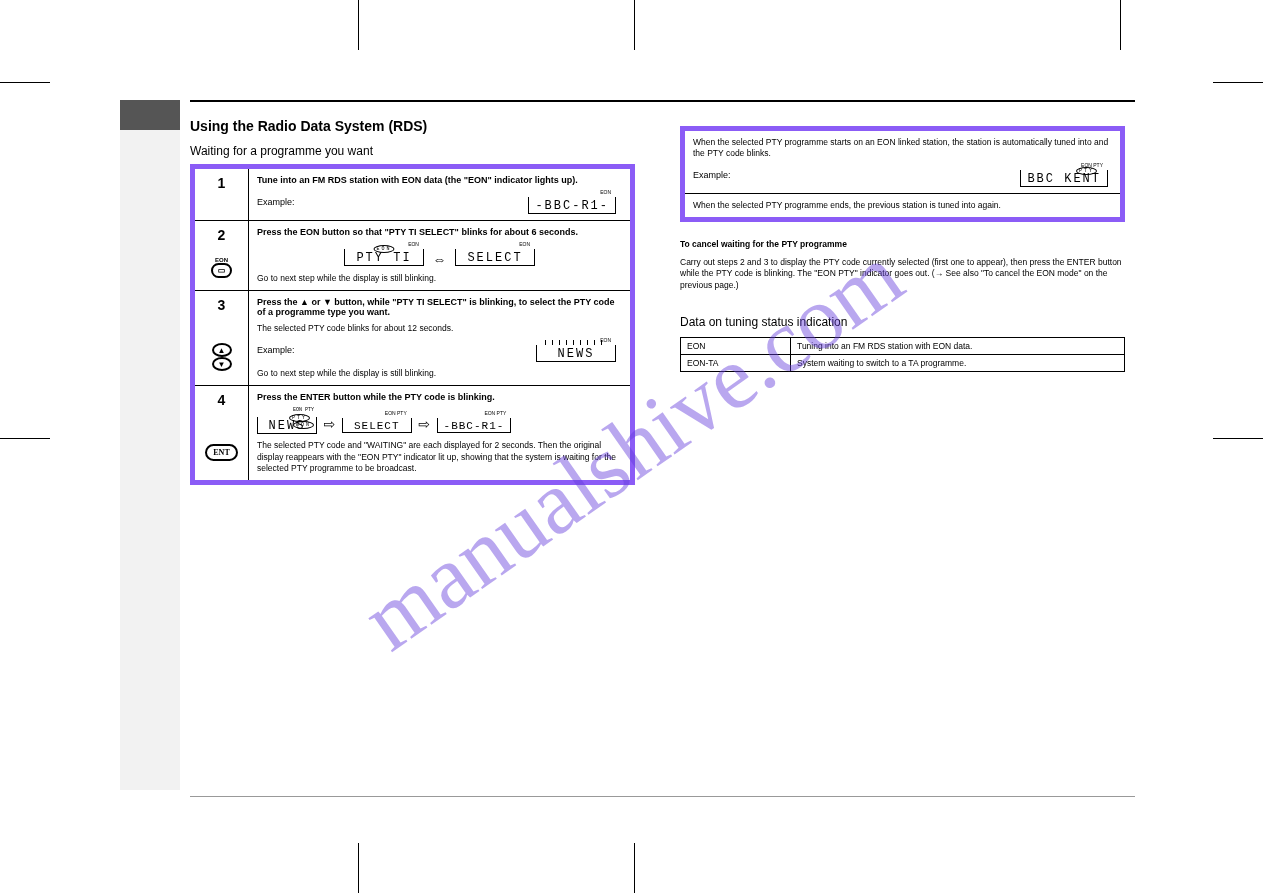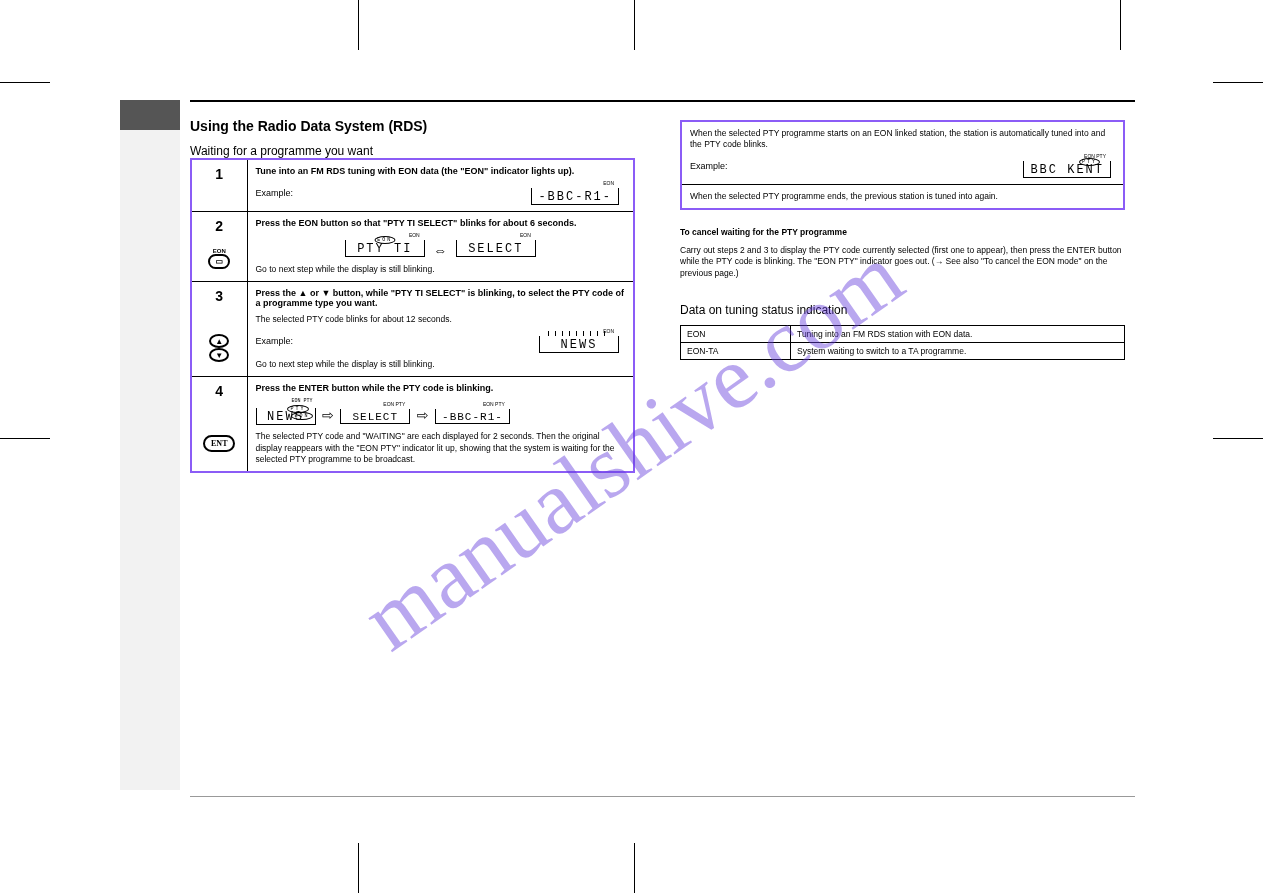--- a/index.html
+++ b/index.html
@@ -53,21 +53,21 @@
   }
   .hr-top { border-top: 2px solid #000; width: 945px; }
   .hr-bottom { border-top: 1px solid rgba(0,0,0,0.4); width: 945px; position: absolute; top: 696px; }
   
   .section-title { font-size: 14px; font-weight: bold; margin-top: 16px; }
   .subtitle { font-size: 12px; font-weight: normal; margin-top: 10px; }
   
   .col-left { width: 374px; }
   .col-right { position: absolute; left: 490px; top: 20px; width: 445px; }
   
-  .step-table { border: 2px solid #8b5cf6; border-collapse: collapse; width: 445px; margin-top: 0; }
+  .step-table { border: 5px solid #8b5cf6; border-collapse: collapse; width: 445px; margin-top: 6px; }
   .step-table td { border: 1px solid #000; padding: 6px 8px; vertical-align: top; font-size: 9px; }
   .step-table td.first { width: 56px; text-align: center; }
   
   .lcd {
     display: inline-block;
     border-bottom: 1px solid #000;
     border-left: 1px solid #000;
     border-right: 1px solid #000;
     padding: 2px 6px 0 6px;
     font-family: "Courier New", monospace;
@@ -150,21 +150,21 @@
       <div class="subtitle">Waiting for a programme you want</div>
 
       <table class="step-table">
 
         <tbody>
             <tr>
           <td class="first">
             <div class="bold" style="font-size:14px;">1</div>
           </td>
           <td>
-            <div class="bold">Tune into an FM RDS tuning with EON data (the "EON" indicator lights up).</div>
+            <div class="bold">Tune into an FM RDS station with EON data (the "EON" indicator lights up).</div>
             <div style="margin-top:12px;">
               <span>Example:</span>
               <span style="float:right; margin-right:6px;">
                 <span class="lcd">
                   <span class="tag">EON</span>
                   <span>-BBC-R1-</span>
                 </span>
               </span>
             </div>
             <div style="clear:both;"></div>

